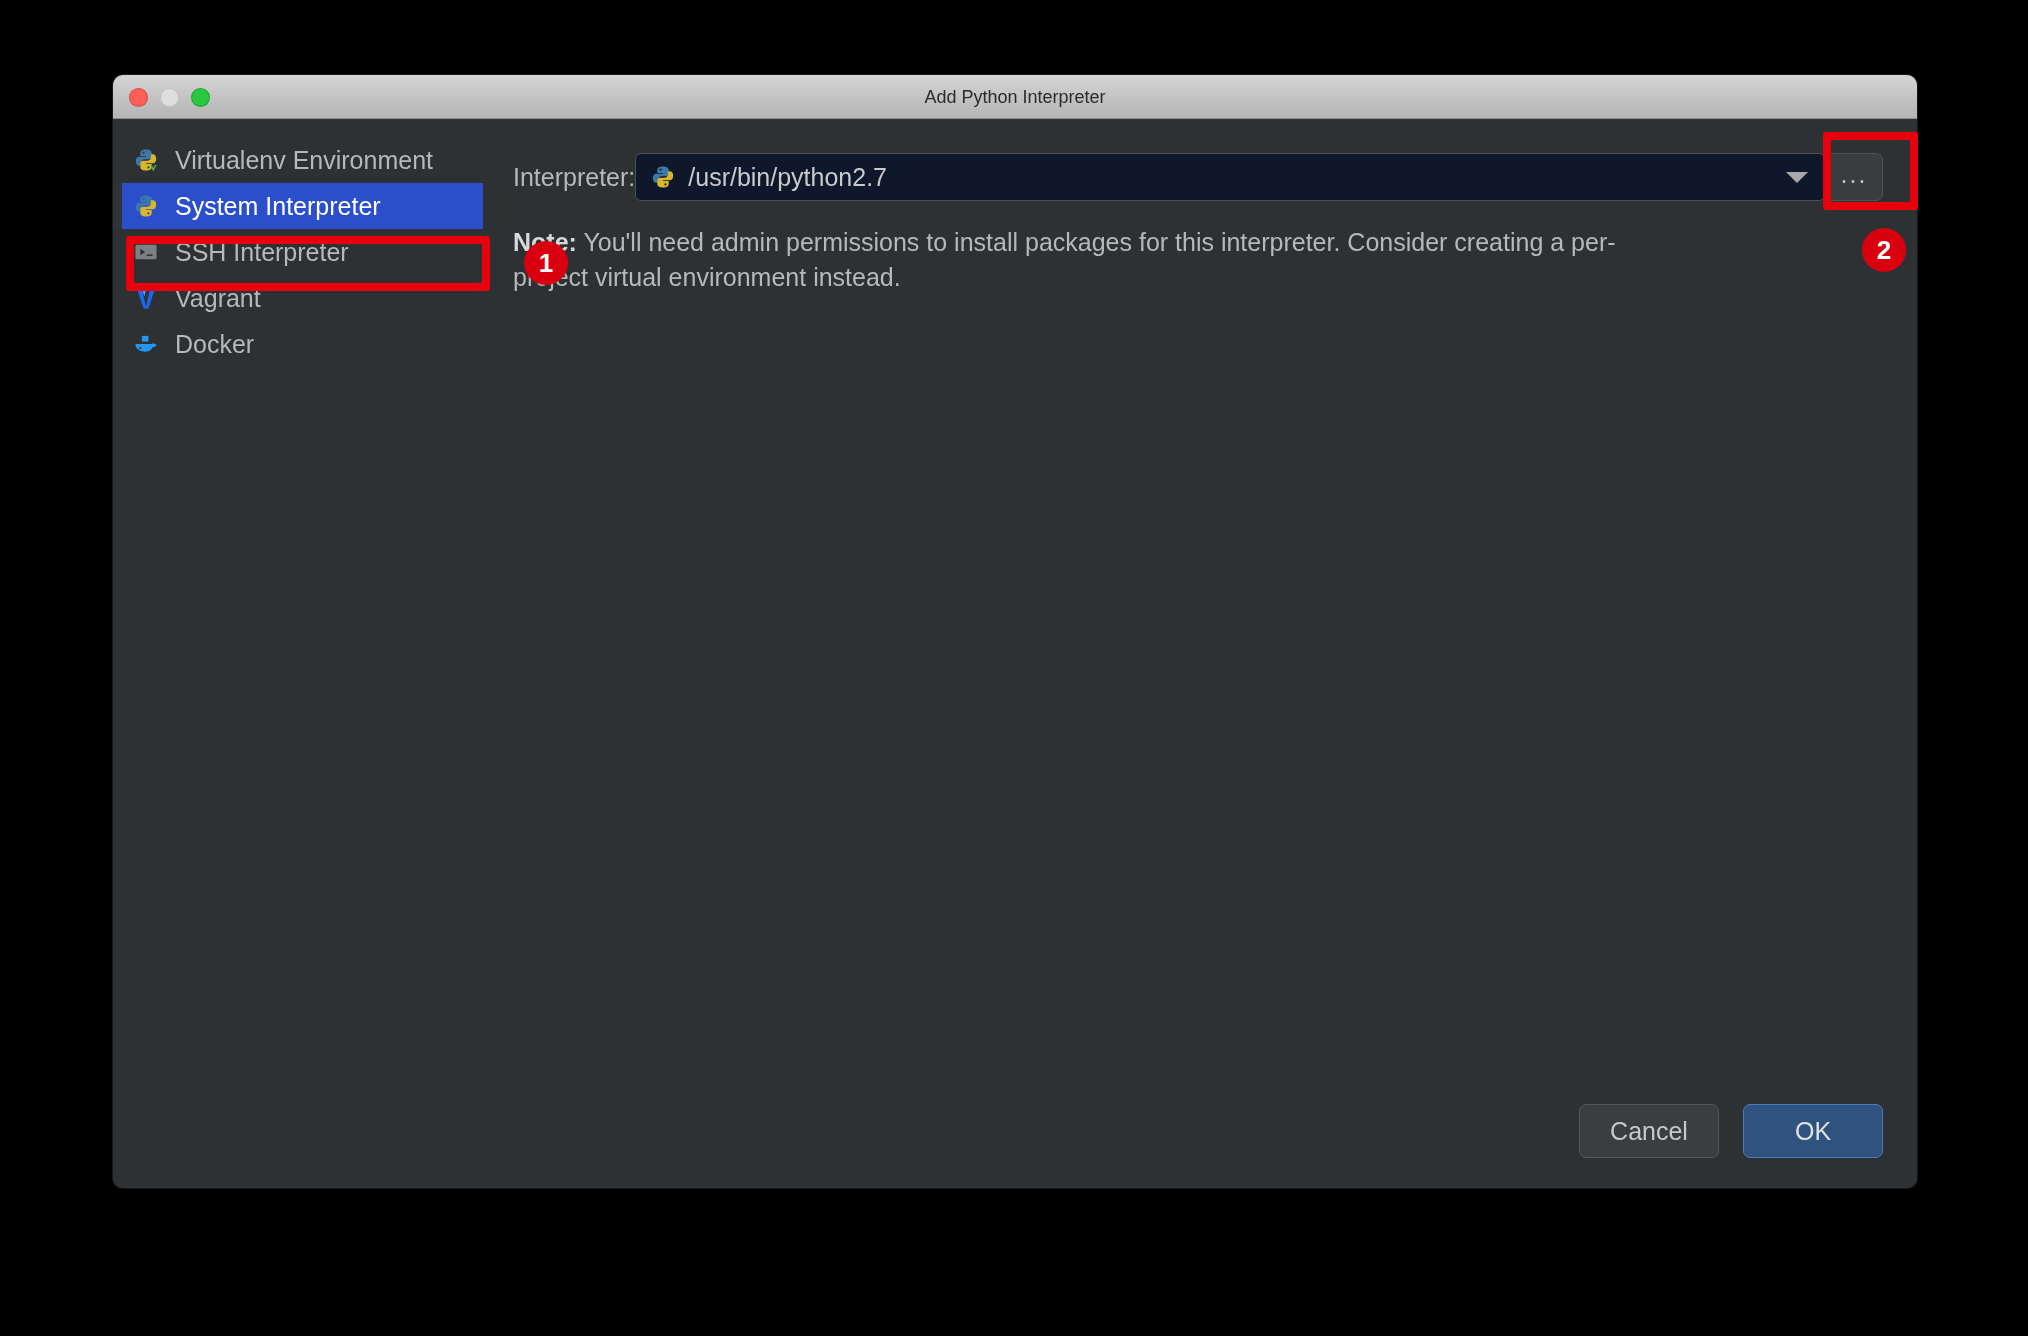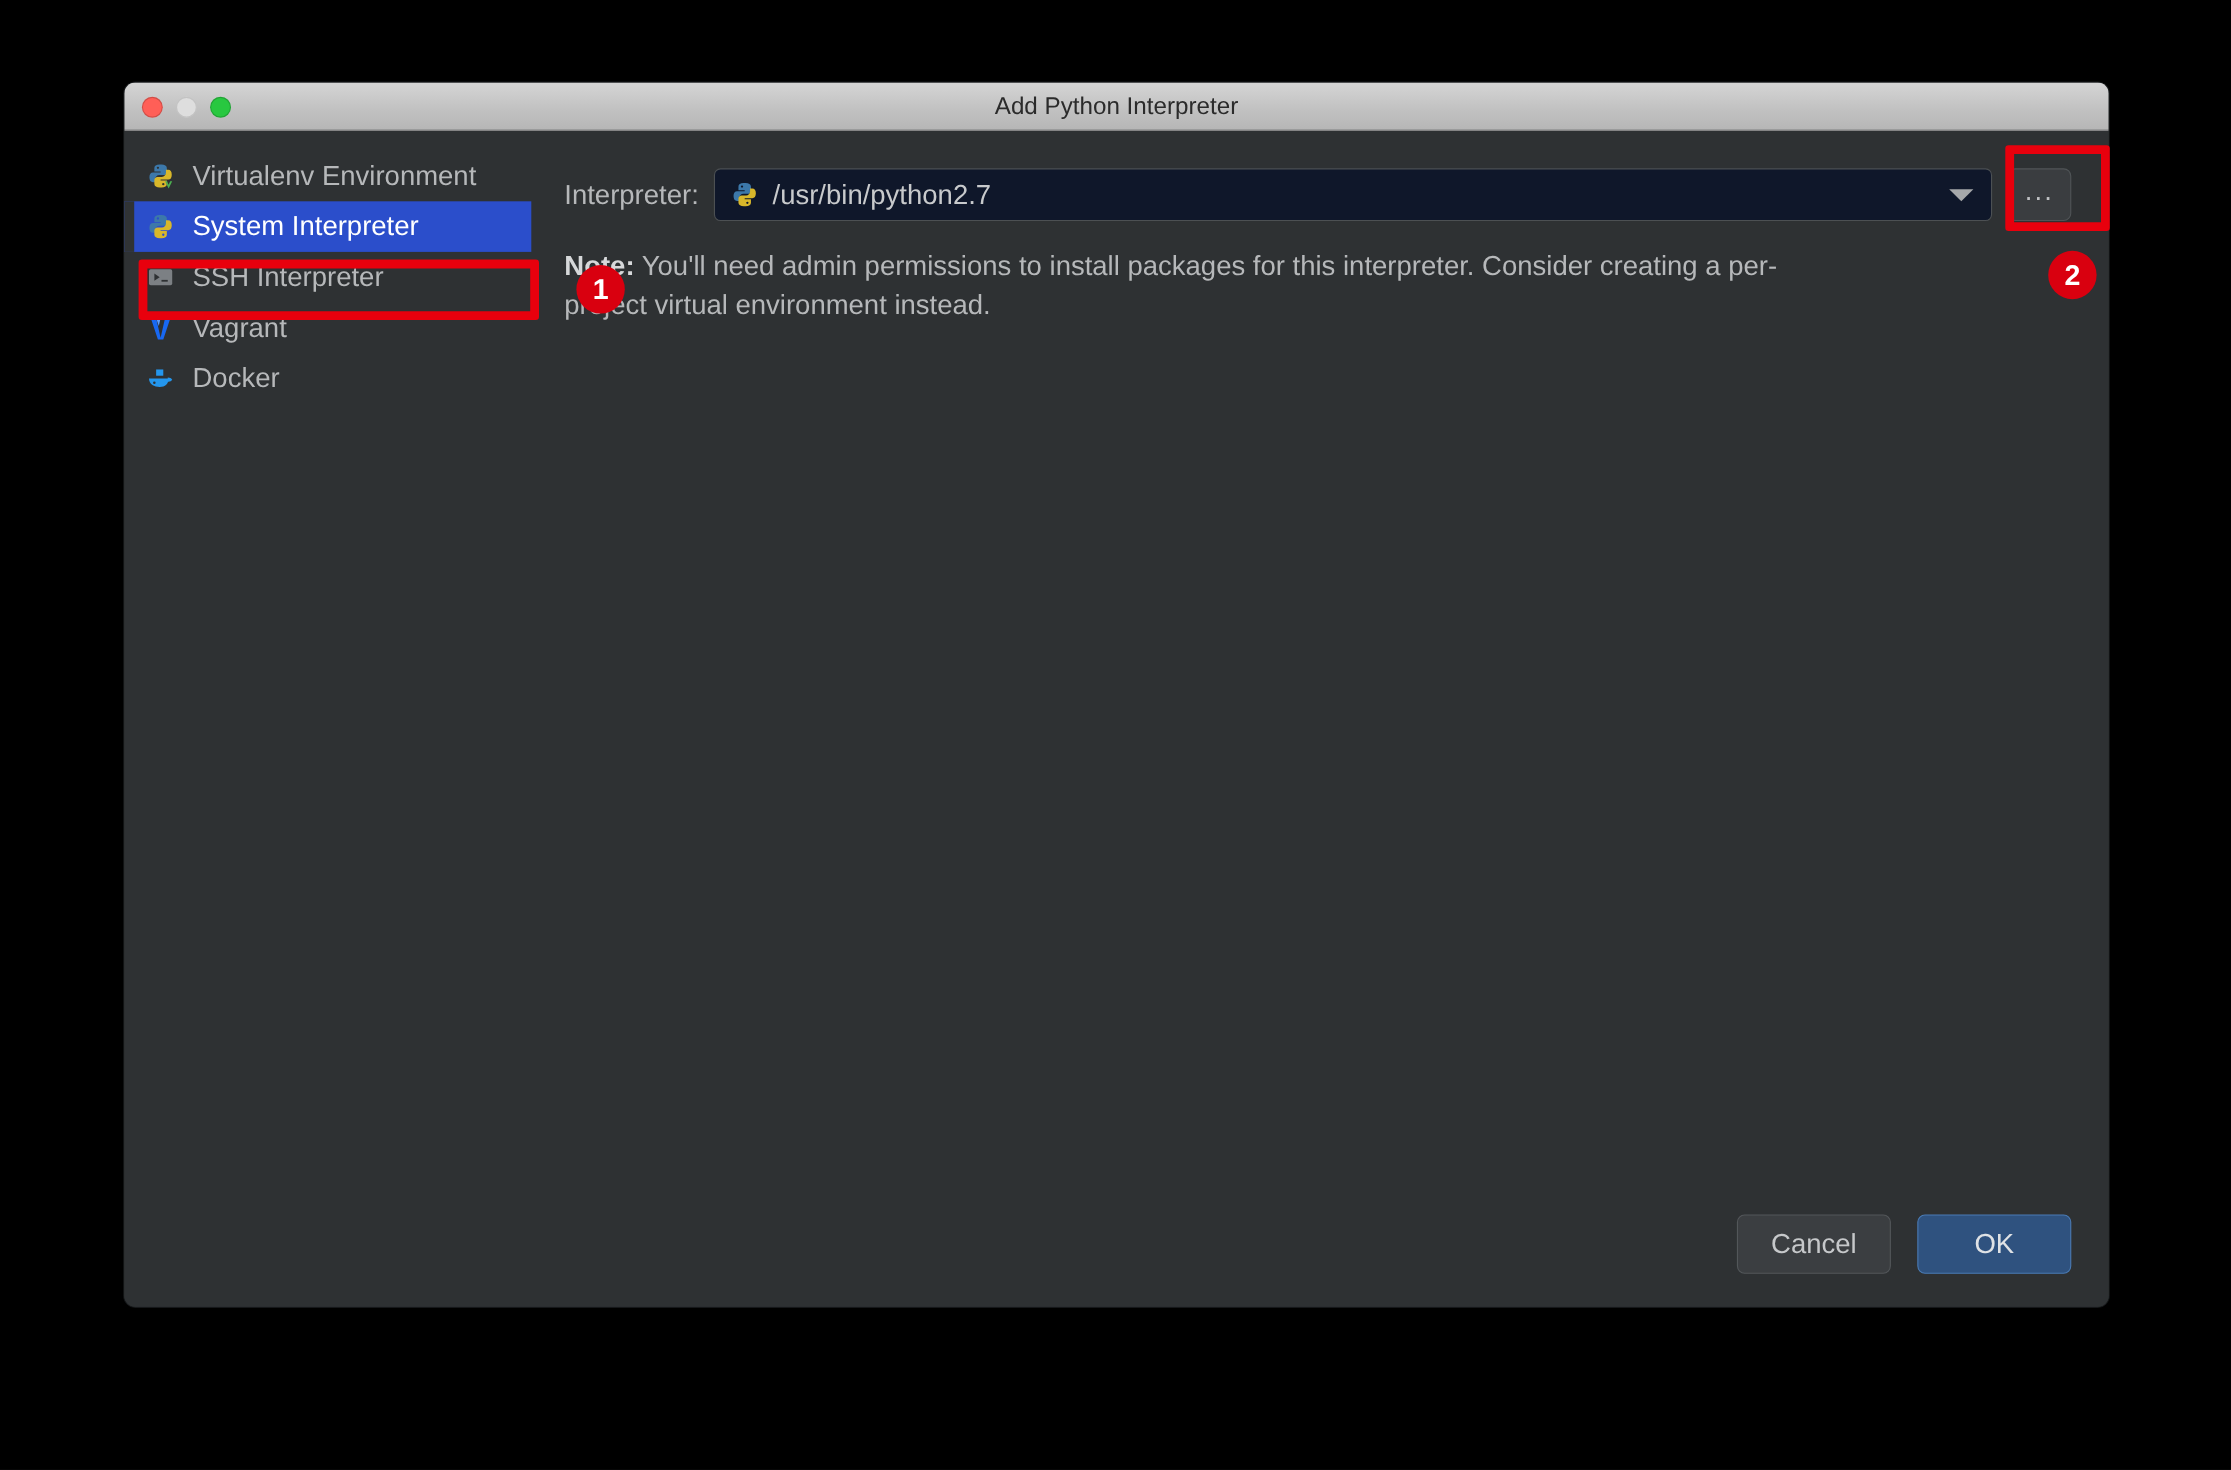--- a/index.html
+++ b/index.html
@@ -27,21 +27,21 @@
     height: 44px;
     border-radius: 10px 10px 0 0;
     background: linear-gradient(to bottom, #d5d5d5 0%, #c2c2c2 55%, #b6b6b6 100%);
     border-bottom: 1px solid #8e8e8e;
   }
   #title-text {
     position: absolute;
     left: 0; right: 0; top: 0;
     line-height: 44px;
     text-align: center;
-    font-size: 22px;
+    font-size: 18px;
     color: #2b2b2b;
   }
   .lights { position: absolute; left: 16px; top: 13px; display: flex; gap: 12px; }
   .light { width: 19px; height: 19px; border-radius: 50%; }
   .light.red    { background: #ff5f57; box-shadow: inset 0 0 0 1px rgba(0,0,0,.18); }
   .light.yellow { background: #dedede; box-shadow: inset 0 0 0 1px rgba(0,0,0,.12); }
   .light.green  { background: #28c840; box-shadow: inset 0 0 0 1px rgba(0,0,0,.18); }
 
   #body-area {
     position: absolute;
@@ -82,21 +82,21 @@
     width: 26px; height: 26px;
     flex: 0 0 26px;
     display: block;
   }
 
   
   #right-pane {
     position: absolute;
     left: 400px; top: 34px; right: 34px;
   }
-  #interp-row { display: flex; align-items: center; gap: 14px; }
+  #interp-row { display: flex; align-items: center; }
   #interp-label { font-size: 25px; color: #b6b8ba; white-space: nowrap; }
   #interp-combo {
     position: relative;
     flex: 1;
     height: 48px;
     background: #0f172a;
     border: 1px solid #4c5053;
     border-radius: 6px;
     display: flex;
     align-items: center;

